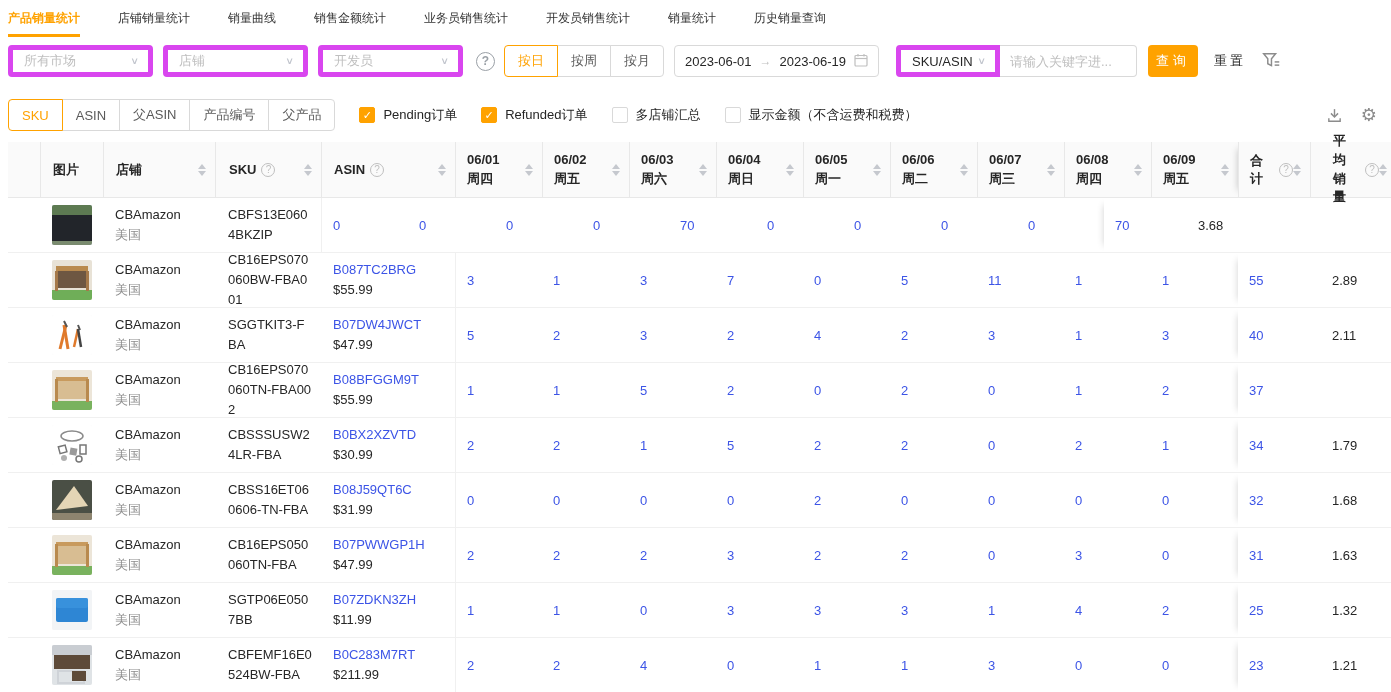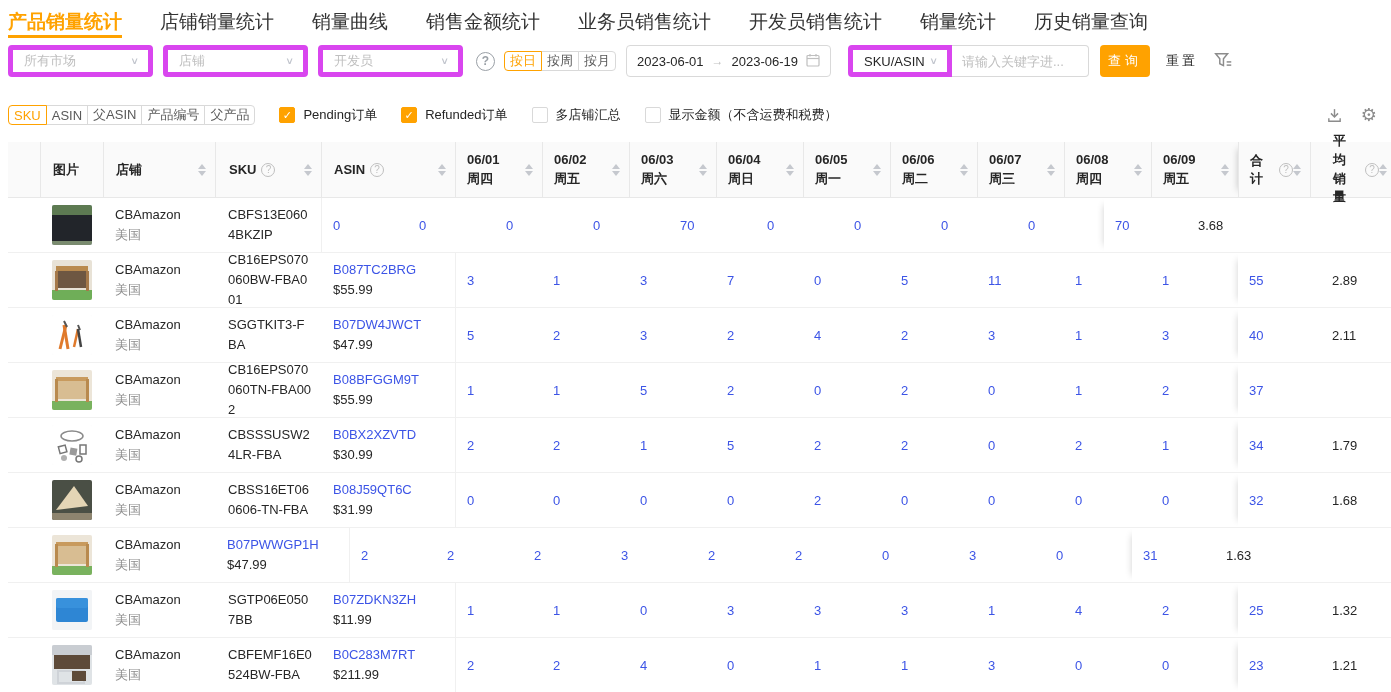--- a/index.html
+++ b/index.html
@@ -2,34 +2,34 @@
 <html style="--accent: #ffa200; --link: #3c54e6;"><head>
 <meta charset="utf-8">
 <style>
   * { margin:0; padding:0; box-sizing:border-box; }
   html,body { background:#fff; }
   body { font-family:"Liberation Sans","DejaVu Sans",sans-serif; color:#262626; }
   .app { position:relative; width:1391px; height:692px; overflow:hidden; background:#fff; }
 
   
   .topnav { display:flex; align-items:stretch; height:38px; }
-  .nav-tab { display:flex; padding:0 19px; font-size:19px; color:#333; cursor:pointer; }
+  .nav-tab { display:flex; align-items:center; padding:0 19px; font-size:12px; color:#333; cursor:pointer; }
   .nav-tab:first-child { padding-left:8px; }
   .nav-tab .lbl { padding:9px 0 7px; border-bottom:3px solid transparent; }
   .nav-tab.active { color:var(--accent); font-weight:700; }
   .nav-tab.active .lbl { border-bottom-color:var(--accent); }
 
   
   .filterbar { display:flex; align-items:center; margin:7px 0 0 8px; height:32px; }
   .sel { position:relative; display:flex; align-items:center; height:32px; border:5px solid #d946ef; border-radius:4px; padding:0 28px 0 11px; font-size:13px; color:#bfbfbf; background:#fff; margin-right:10px; }
   .sel.sel-market,.sel.sel-shop,.sel.sel-dev { width:145px; }
   .sel .chev { position:absolute; right:9px; color:#c0c4cc; font-size:12px; transform:scaleY(.8); }
   .help-circle { width:19px; height:19px; border:1.5px solid #9aa0a6; border-radius:50%; color:#9aa0a6; font-size:12px; font-weight:700; display:flex; align-items:center; justify-content:center; margin:0 9px 0 3px; }
   .btn-group { display:flex; }
-  .btn-group .gbtn { height:20px; padding:0 5px; background:#fff; border:1px solid #d9d9d9; margin-left:-1px; font-size:13px; color:#595959; display:flex; align-items:center; cursor:pointer; }
+  .btn-group .gbtn { height:32px; padding:0 13px; background:#fff; border:1px solid #d9d9d9; margin-left:-1px; font-size:13px; color:#595959; display:flex; align-items:center; cursor:pointer; }
   .btn-group .gbtn:first-child { border-radius:4px 0 0 4px; margin-left:0; }
   .btn-group .gbtn:last-child { border-radius:0 4px 4px 0; }
   .btn-group .gbtn.active { border-color:var(--accent); color:var(--accent); z-index:2; position:relative; }
   .daterange { display:flex; align-items:center; height:32px; border:1px solid #d9d9d9; border-radius:4px; padding:0 10px; margin-left:10px; font-size:13px; color:#262626; }
   .daterange .arrow { margin:0 8px; color:#bfbfbf; font-size:12px; }
   .daterange .cal { margin-left:8px; }
   .sel.sel-type { width:104px; margin-left:17px; color:#262626;text-align:center; }
   .kw-input { width:137px; height:32px; border:1px solid #d9d9d9; border-left:none; border-radius:0 4px 4px 0; padding:0 10px; font-size:13px; color:#262626; outline:none; font-family:inherit; }
   .kw-input::placeholder { color:#bfbfbf; }
   .sel.sel-type { border-radius:4px 0 0 4px; margin-right:0; }
@@ -683,20 +683,23 @@
                 <rect x="4" y="7" width="32" height="4" fill="#c89a5d"></rect>
                 <rect x="5" y="11" width="30" height="18" fill="#d8bd92"></rect>
                 <rect x="3" y="9" width="3" height="23" fill="#b98a4e"></rect>
                 <rect x="34" y="9" width="3" height="23" fill="#b98a4e"></rect>
               </svg></div>
           </div>
     <div class="cell c-shop">
       <div class="shop-name">CBAmazon</div>
       <div class="shop-market">美国</div>
     </div>
+    <div class="cell c-sku">
+            <div class="sku-text">CB16EPS050060TN-FBA</div>
+          </div>
     <div class="cell c-asin">
       <a class="asin-link">B07PWWGP1H</a>
       <div class="price">$47.99</div>
     </div>
     <div class="days" style="display:flex;height:100%;">
             <div class="cell c-day first-day">
               <a class="num-link">2</a>
             </div>
             <div class="cell c-day">
               <a class="num-link">2</a>

